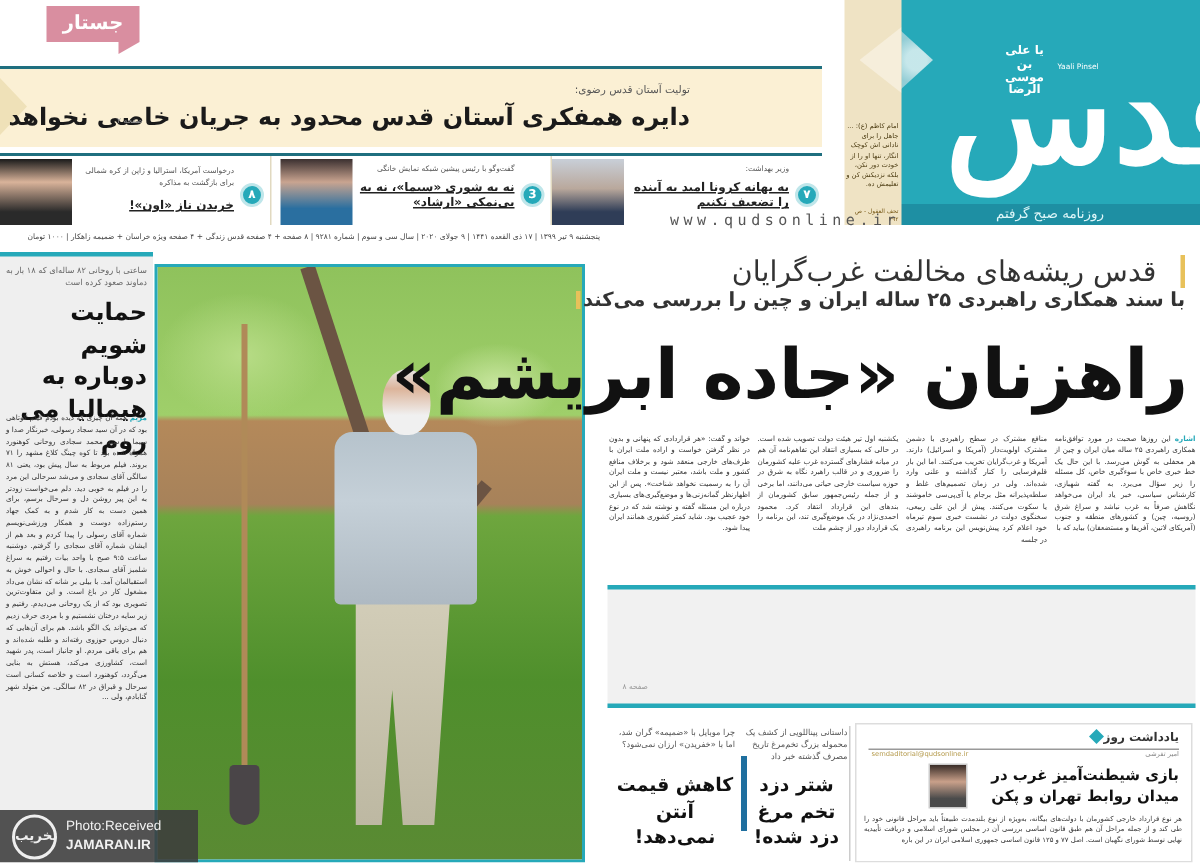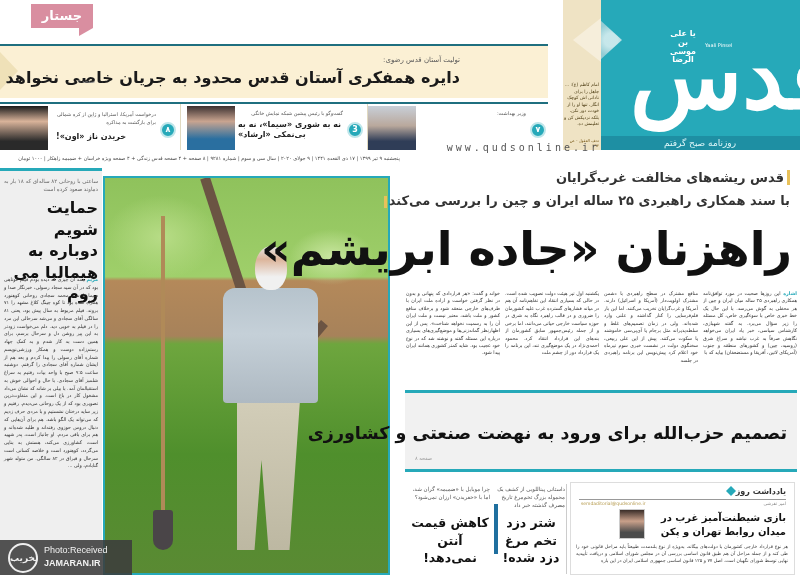--- a/index.html
+++ b/index.html
@@ -34,32 +34,32 @@
   .banner .kicker { position: absolute; right: 88px; top: 10px; font-size: 7px; color: #555; text-align: center; }
   .banner .headline { position: absolute; right: 88px; top: 22px; font-size: 16px; font-weight: bold; color: #1a1a1a; white-space: nowrap; }
   .banner .pageref { position: absolute; left: 78px; top: 32px; font-size: 5px; color: #999; direction: ltr; }
 
   
   .teasers { left: 0; top: 102px; width: 548px; height: 48px; border-top: 2px solid #1f6f7f; }
   .teaser { position: absolute; top: 0; height: 46px; }
   .teaser .photo { position: absolute; left: 0; top: 2px; width: 48px; height: 44px; }
   .teaser .num { position: absolute; width: 16px; height: 16px; border-radius: 50%; background: #26a9b9; border: 2px solid #bfe6ea; color: #fff; font-size: 8px; font-weight: bold; text-align: center; line-height: 12px; top: 18px; }
   .teaser .kick { position: absolute; top: 6px; font-size: 5px; color: #555; white-space: nowrap; }
-  .teaser .title { position: absolute; top: 16px; font-size: 8px; font-weight: bold; color: #222; line-height: 1.3; text-align: left; }
+  .teaser .title { position: absolute; top: 16px; font-size: 8px; font-weight: bold; color: #222; line-height: 1.3; text-align: right; text-decoration: underline; }
   .teaser.t1 { right: 0; width: 180px; }
   .teaser.t2 { right: 180px; width: 188px; border-left: 1px solid #e1d9c0; border-right: 1px solid #e1d9c0; }
   .teaser.t3 { right: 368px; width: 180px; }
   .teaser.t1 .photo { left: 0; background: linear-gradient(180deg,#c8cfd8 0%,#b9a89c 45%,#2f3d57 80%); }
   .teaser.t2 .photo { left: 6px; background: linear-gradient(180deg,#3b3030 0%,#c9a490 35%,#2a6fa0 75%); }
   .teaser.t3 .photo { left: 0; background: linear-gradient(180deg,#1a1a1a 0%,#d9b39a 35%,#2a2a2a 80%); }
 
   .dateline { left: 0; top: 155px; width: 400px; height: 10px; font-size: 5px; color: #444; white-space: nowrap; overflow: hidden; text-align: right; }
 
   
-  .lead-kicker1 { right: 10px; top: 170px; font-size: 13px; font-weight: bold; color: #333; border-right: 3px solid #e8c15a; padding-right: 3px; white-space: nowrap; }
+  .lead-kicker1 { right: 10px; top: 170px; font-size: 19px; font-weight: normal; color: #333; border-right: 3px solid #e8c15a; padding-right: 16px; white-space: nowrap; }
   .lead-kicker2 { right: 10px; top: 193px; font-size: 13px; font-weight: bold; color: #333; white-space: nowrap; }
   .lead-kicker2 .mark { display: inline-block; width: 3px; height: 12px; background: #e8c15a; margin-right: 2px; vertical-align: middle; }
   .lead-headline { right: 8px; top: 213px; width: 390px; font-size: 46px; line-height: 72px; font-weight: bold; color: #111; text-align: left; white-space: nowrap; letter-spacing: -1px; }
 
   .columns { left: 405px; top: 290px; width: 392px; height: 90px; }
   .col { position: absolute; top: 0; width: 94px; height: 90px; font-size: 4.8px; line-height: 1.55; color: #333; text-align: justify; overflow: hidden; }
   .col .tag { color: #26a9b9; font-weight: bold; }
   .col.c1 { right: 0; } .col.c2 { right: 99px; } .col.c3 { right: 198px; } .col.c4 { right: 297px; }
 
   
@@ -145,20 +145,21 @@
   <div class="kicker">تولیت آستان قدس رضوی:</div>
   <div class="headline">دایره همفکری آستان قدس محدود به جریان خاصی نخواهد بود</div>
   <div class="pageref">صفحه ۲</div>
 </div>
 
 <div class="abs teasers">
   <div class="teaser t1">
     <div class="photo"></div>
     <div class="num" style="right:2px">۷</div>
     <div class="kick" style="right:22px">وزیر بهداشت:</div>
+    <div class="title" style="right:22px;width:105px">به بهانه کرونا امید به آینده را تضعیف نکنیم</div>
   </div>
   <div class="teaser t2">
     <div class="photo"></div>
     <div class="num" style="right:4px">3</div>
     <div class="kick" style="right:24px">گفت‌وگو با رئیس پیشین شبکه نمایش خانگی</div>
     <div class="title" style="right:24px;width:105px">نه به شوری «سیما»، نه به بی‌نمکی «ارشاد»</div>
   </div>
   <div class="teaser t3">
     <div class="photo"></div>
     <div class="num" style="right:4px">۸</div>
@@ -196,21 +197,20 @@
 <div class="abs lead-headline">راهزنان «جاده ابریشم»</div>
 
 <div class="abs columns">
   <div class="col c1"><span class="tag">اشاره</span> <span>این روزها صحبت در مورد توافق‌نامه همکاری راهبردی ۲۵ ساله میان ایران و چین از هر محفلی به گوش می‌رسد. با این حال یک خط خبری خاص با سوءگیری خاص، کل مسئله را زیر سؤال می‌برد. به گفته شهبازی، کارشناس سیاسی، خبر یاد ایران می‌خواهد نگاهش صرفاً به غرب نباشد و سراغ شرق (روسیه، چین) و کشورهای منطقه و جنوب (آمریکای لاتین، آفریقا و مستضعفان) بیاید که با</span></div>
   <div class="col c2">منافع مشترک در سطح راهبردی با دشمن مشترک اولویت‌دار (آمریکا و اسرائیل) دارند. آمریکا و غرب‌گرایان تخریب می‌کنند. اما این بار قلم‌فرسایی را کنار گذاشته و علنی وارد شده‌اند. ولی در زمان تصمیم‌های غلط و سلطه‌پذیرانه مثل برجام یا آی‌پی‌سی خاموشند یا سکوت می‌کنند. پیش از این علی ربیعی، سخنگوی دولت در نشست خبری سوم تیرماه خود اعلام کرد پیش‌نویس این برنامه راهبردی در جلسه</div>
   <div class="col c3">یکشنبه اول تیر هیئت دولت تصویب شده است. در حالی که بسیاری انتقاد این تفاهم‌نامه آن هم در میانه فشارهای گسترده غرب علیه کشورمان را ضروری و در قالب راهبرد نگاه به شرق در حوزه سیاست خارجی حیاتی می‌دانند، اما برخی و از جمله رئیس‌جمهور سابق کشورمان از بندهای این قرارداد انتقاد کرد. محمود احمدی‌نژاد در یک موضع‌گیری تند، این برنامه را یک قرارداد دور از چشم ملت</div>
   <div class="col c4">خواند و گفت: «هر قراردادی که پنهانی و بدون در نظر گرفتن خواست و اراده ملت ایران با طرف‌های خارجی منعقد شود و برخلاف منافع کشور و ملت باشد، معتبر نیست و ملت ایران آن را به رسمیت نخواهد شناخت». پس از این اظهارنظر گمانه‌زنی‌ها و موضع‌گیری‌های بسیاری درباره این مسئله گفته و نوشته شد که در نوع خود عجیب بود. شاید کمتر کشوری همانند ایران پیدا شود.</div>
 </div>
 
 <div class="abs story2">
-  <div class="headline">تصمیم حزب‌الله برای ورود به نهضت صنعتی و کشاورزی</div>
   <div class="pageref">صفحه ۸</div>
 </div>
 
 <div class="abs note">
   <div class="section">یادداشت روز</div>
   <div class="section-icon"></div>
   <div class="rule"></div>
   <div class="author">امیر تفرشی</div>
   <div class="email">semdaditorial@qudsonline.ir</div>
   <div class="photo"></div>

